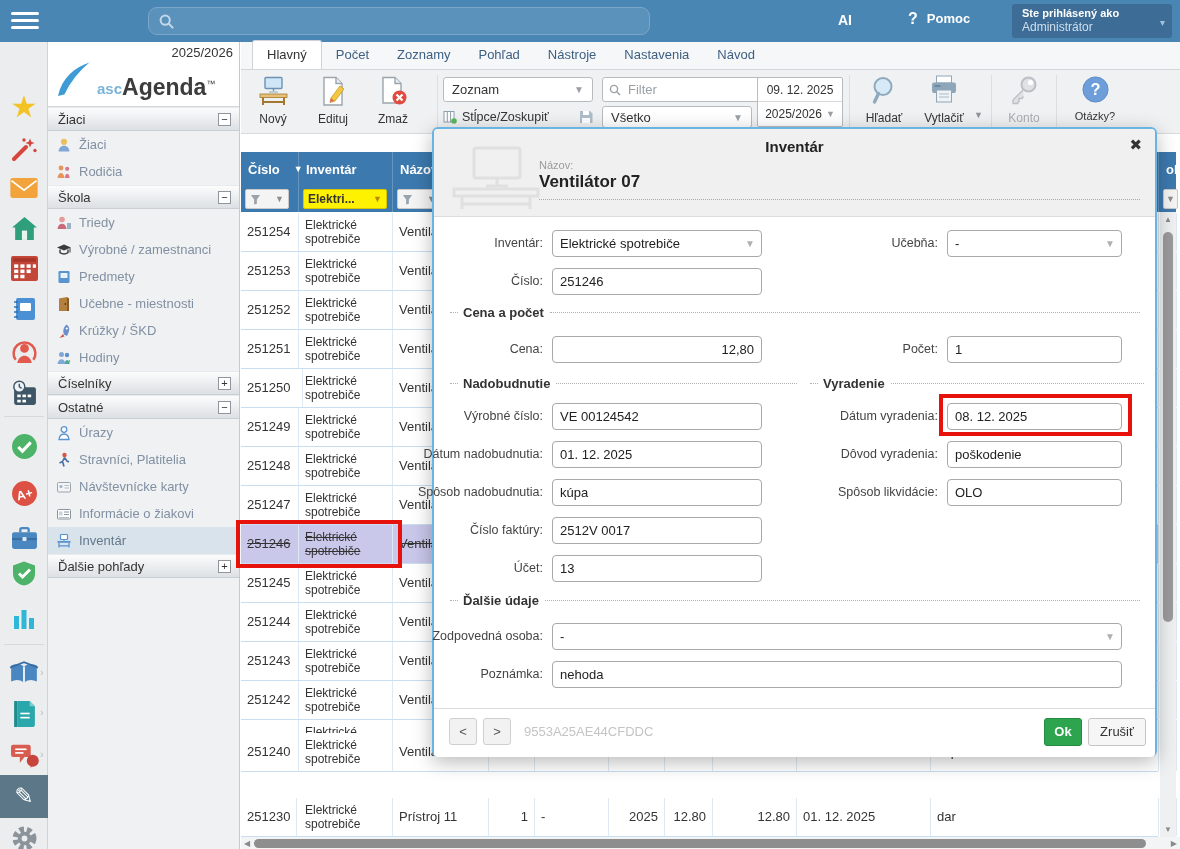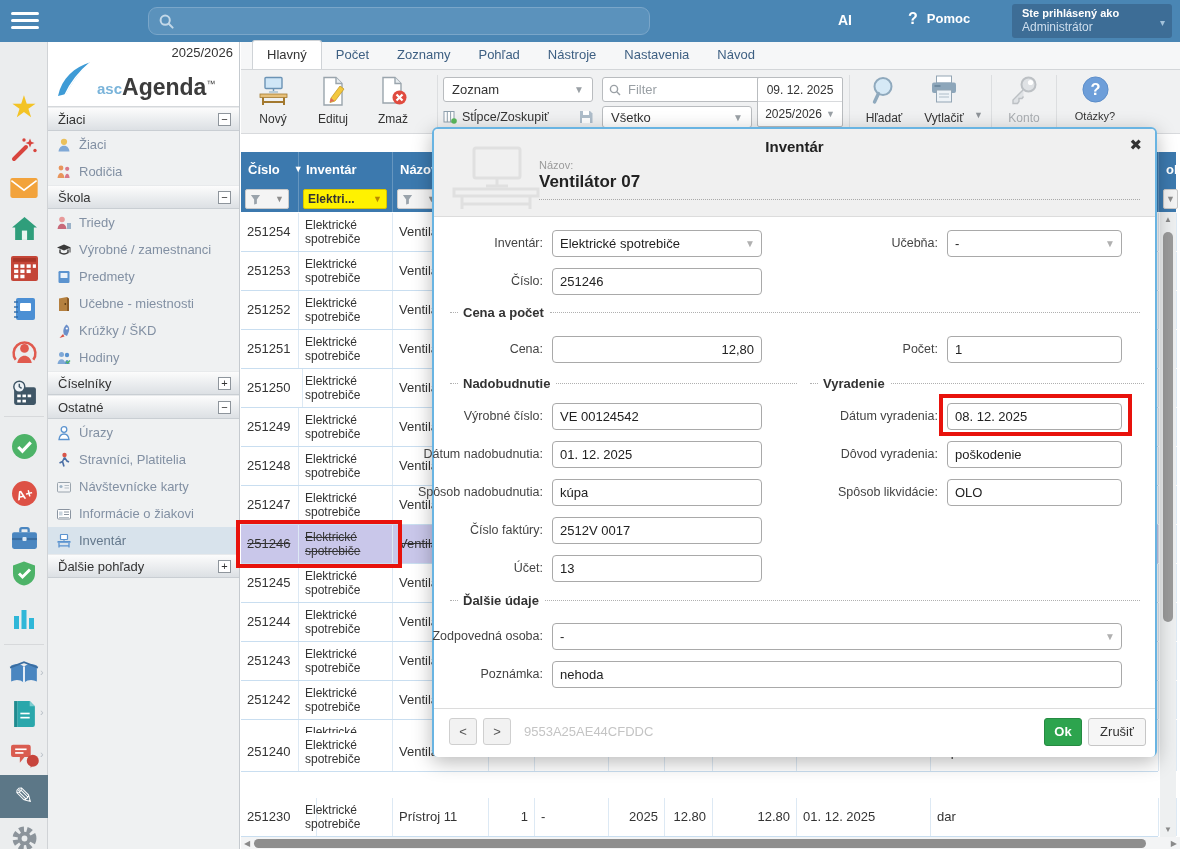--- a/index.html
+++ b/index.html
@@ -866,21 +866,21 @@
           <div class="tcell num" style="left: 248px; width: 46px;">1</div>
           <div class="tcell" style="left: 294px; width: 74px;">-</div>
           <div class="tcell num" style="left: 368px; width: 56px;">2025</div>
           <div class="tcell num" style="left: 424px; width: 48px;">12.80</div>
           <div class="tcell num" style="left: 472px; width: 84px;">12.80</div>
           <div class="tcell" style="left: 556px; width: 134px;">01. 12. 2025</div>
           <div class="tcell" style="left: 690px; width: 228px;">kúpa</div>
           <div class="tcell" style="left: 918px; width: 18px;"></div>
         </div>
         <div class="trow" style="top: 664px;">
-          <div class="tcell" style="left: 0px; width: 76px;">251230</div>
+          <div class="tcell" style="left: 0px; width: 56px;">251230</div>
           <div class="tcell wrap" style="left: 58px; width: 94px;">Elektrické spotrebiče</div>
           <div class="tcell" style="left: 152px; width: 96px;">Prístroj 11</div>
           <div class="tcell num" style="left: 248px; width: 46px;">1</div>
           <div class="tcell" style="left: 294px; width: 74px;">-</div>
           <div class="tcell num" style="left: 368px; width: 56px;">2025</div>
           <div class="tcell num" style="left: 424px; width: 48px;">12.80</div>
           <div class="tcell num" style="left: 472px; width: 84px;">12.80</div>
           <div class="tcell" style="left: 556px; width: 134px;">01. 12. 2025</div>
           <div class="tcell" style="left: 690px; width: 228px;">dar</div>
           <div class="tcell" style="left: 918px; width: 18px;"></div>

